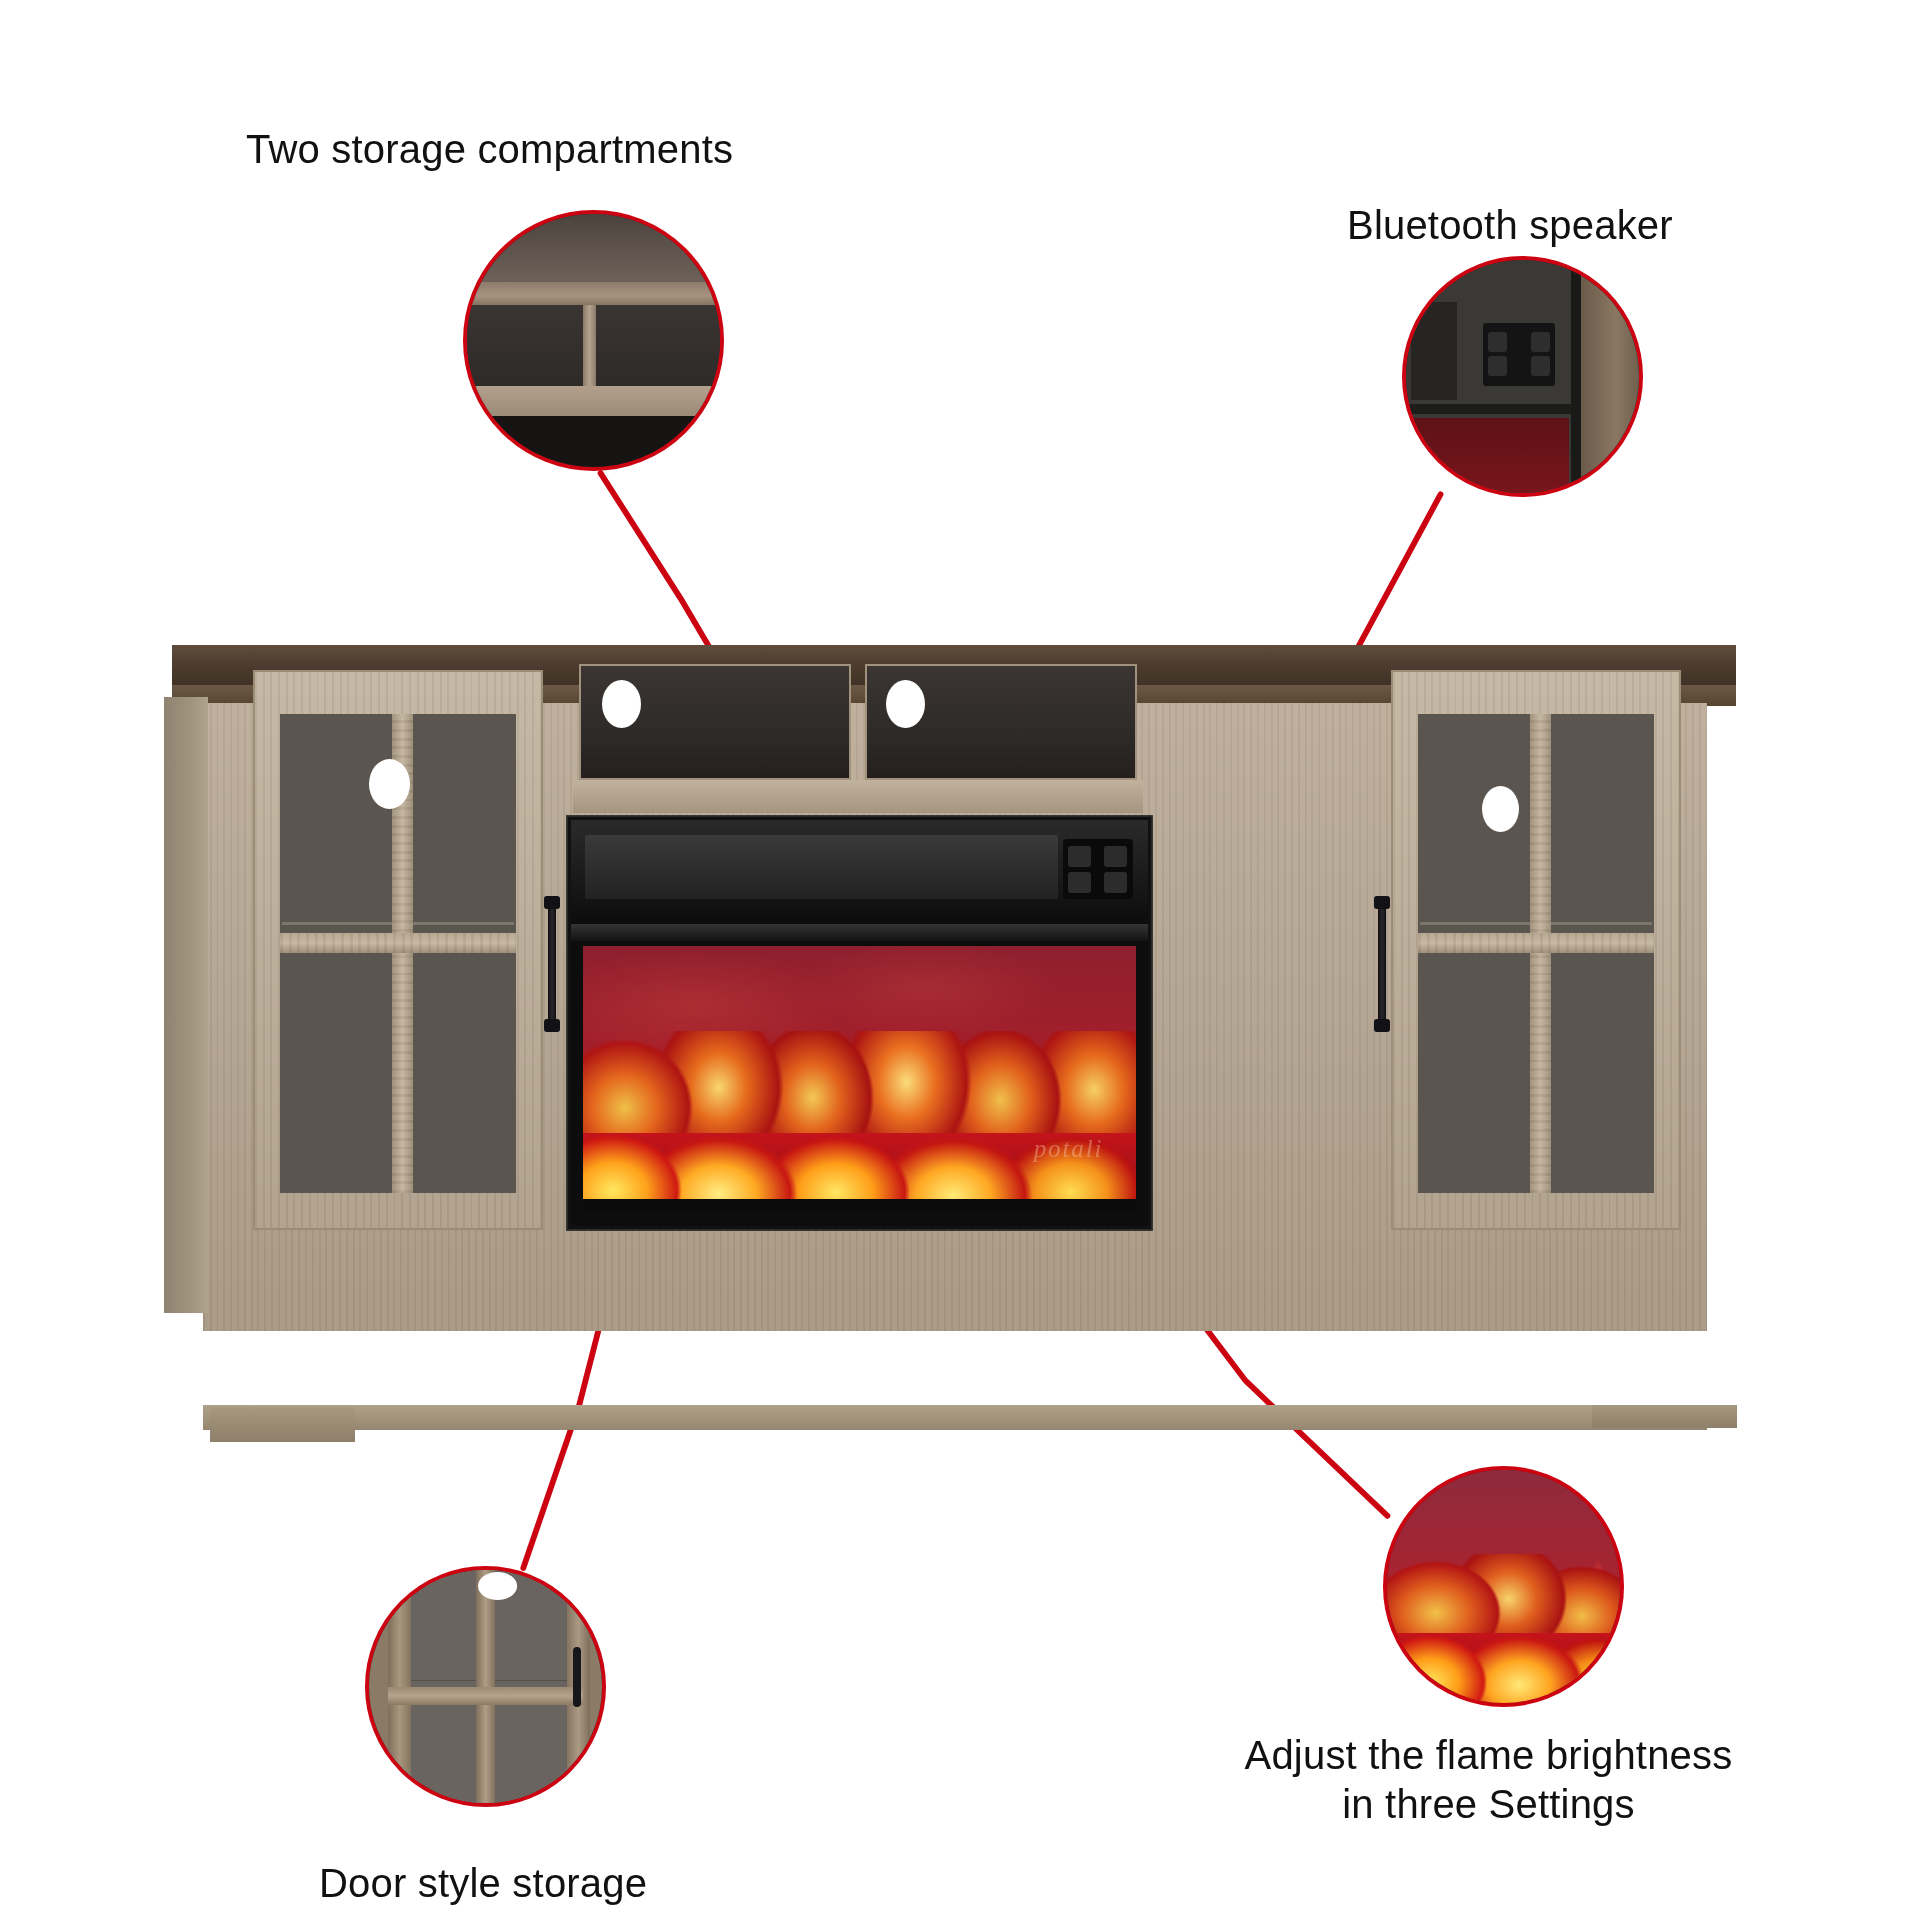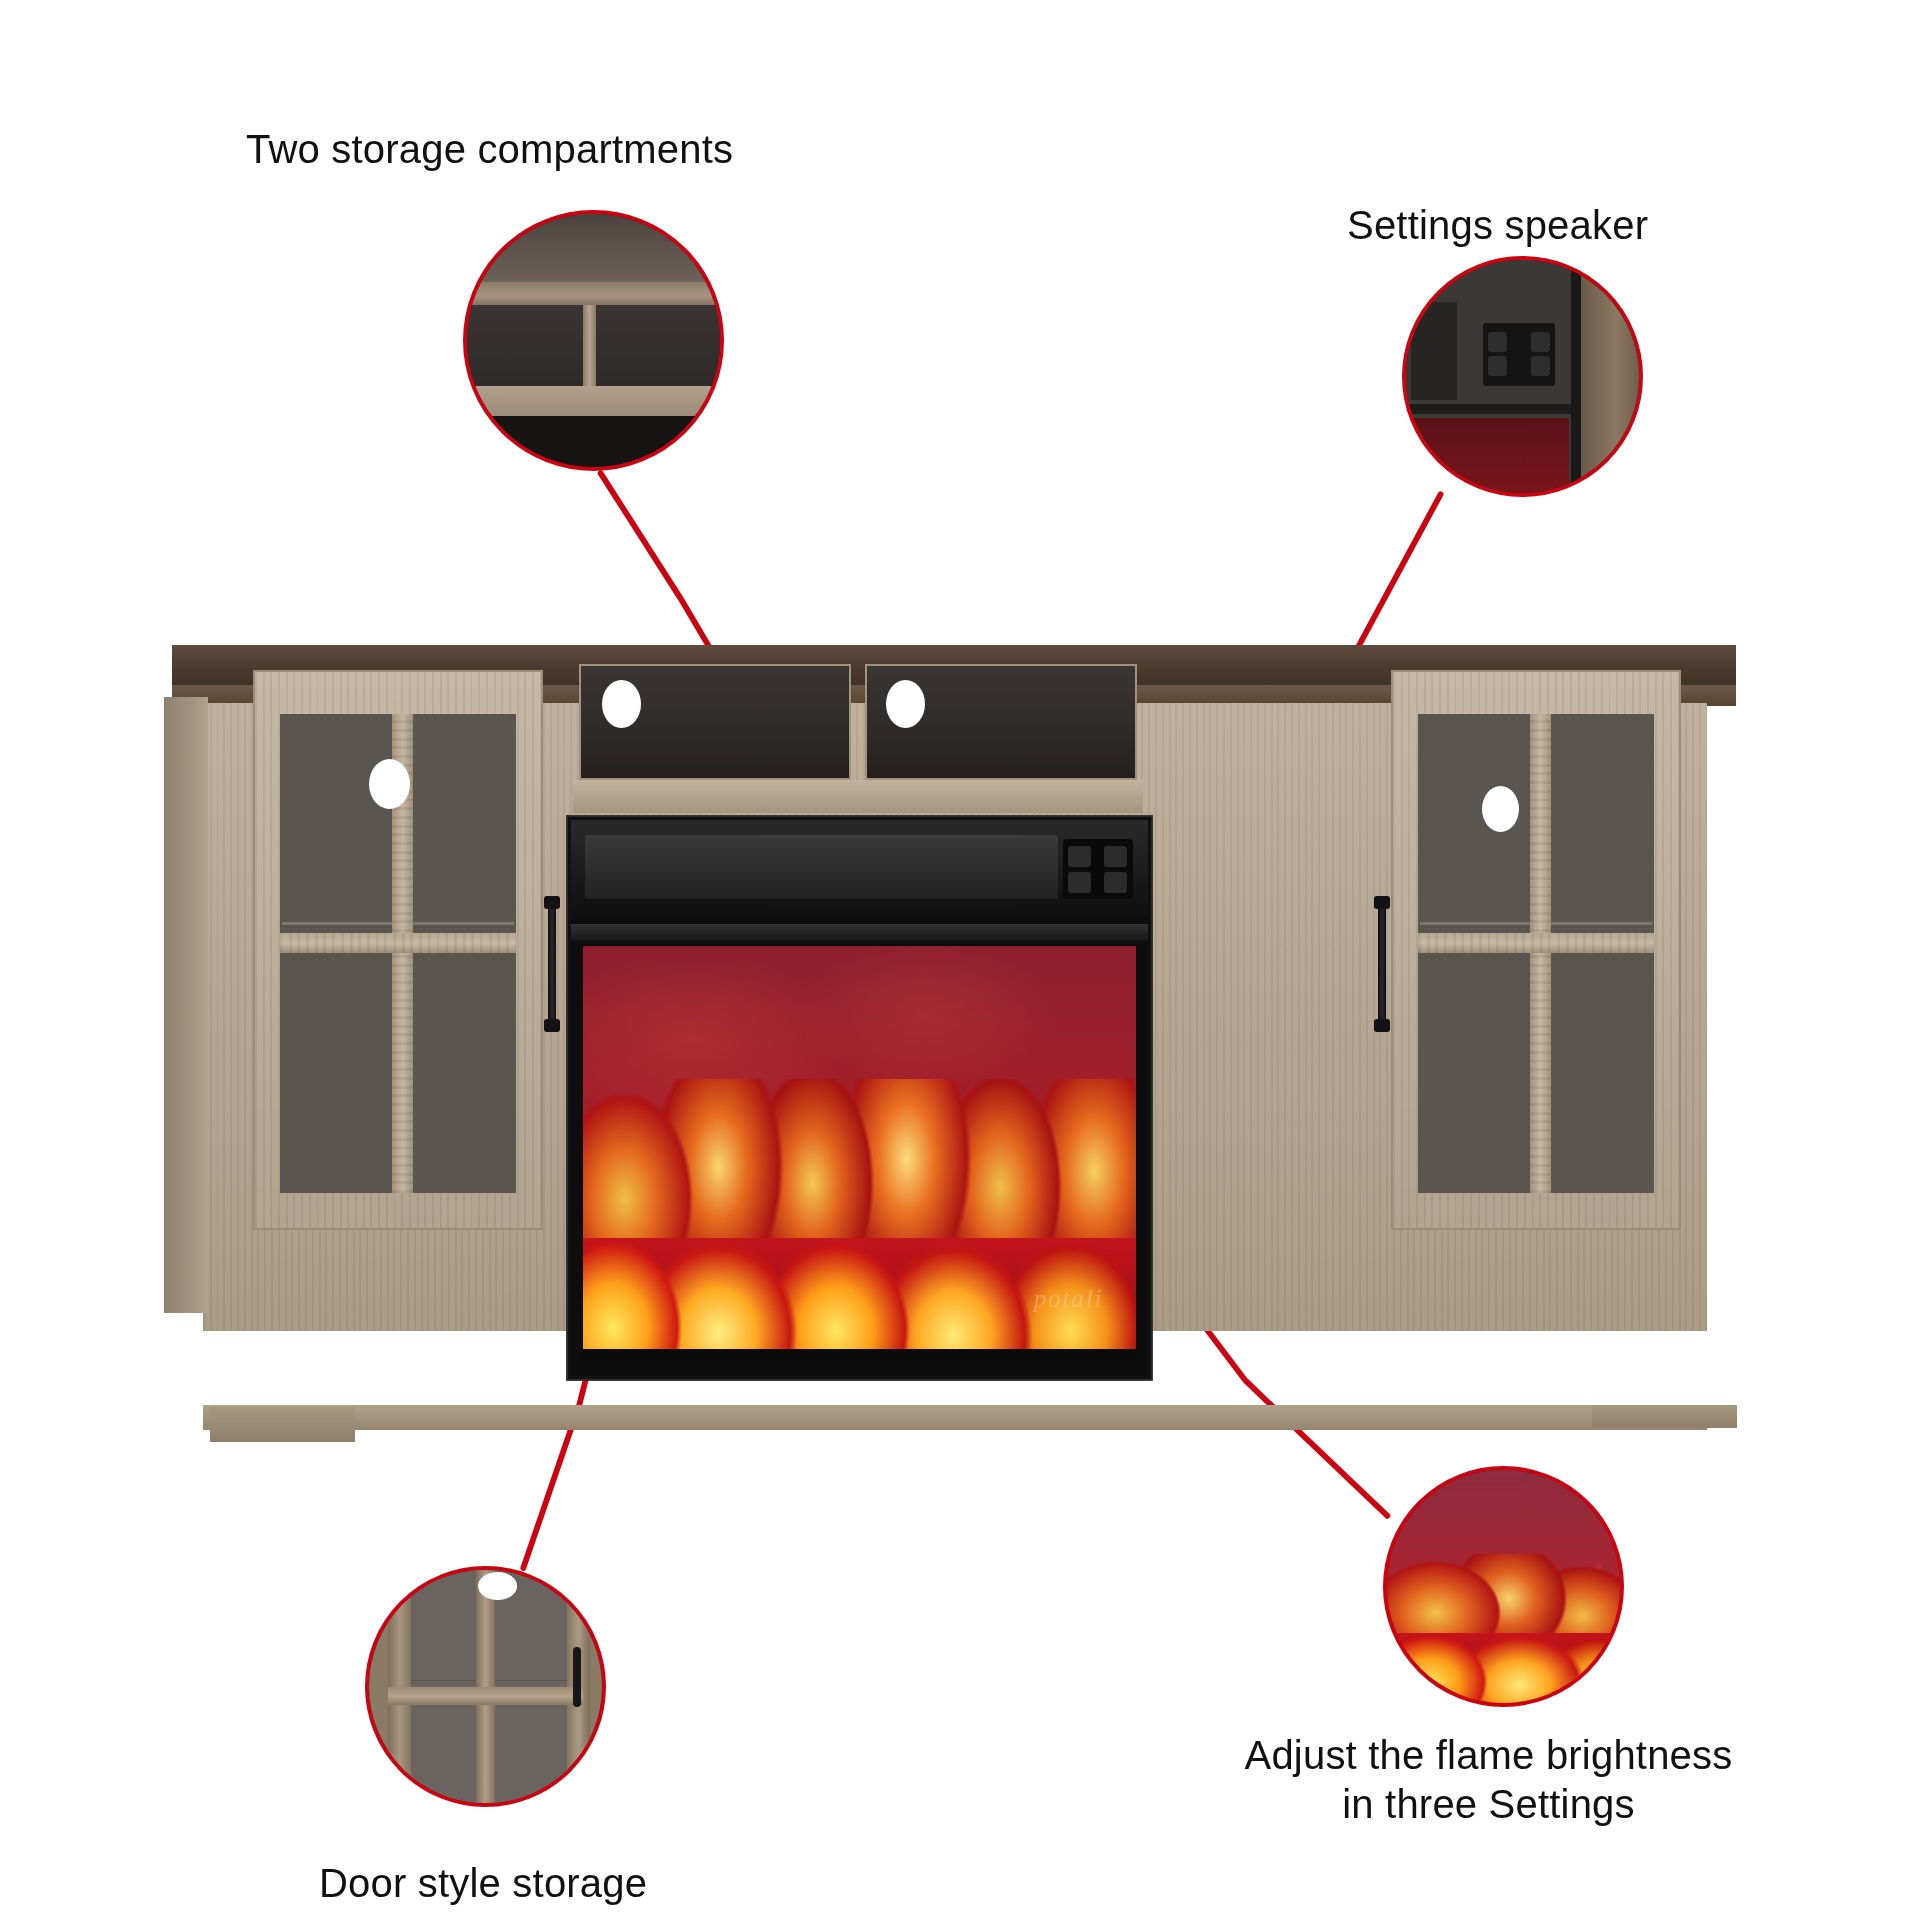--- a/index.html
+++ b/index.html
@@ -188,21 +188,21 @@
   #cubby-r{left:701px;width:272px;}
   .cubby-rail{position:absolute;left:409px;top:143px;width:570px;height:33px;
     background:linear-gradient(180deg,#c0b29c,#a4957f);}
   .cub-hl{position:absolute;background:#ffffff;border-radius:50%;
      width:39px;height:48px;top:13.5px;}
   #cubby-l .cub-hl{left:21px;}
   #cubby-r .cub-hl{left:19.3px;}
 
   
   #fireplace{
-    position:absolute;left:404px;top:180px;width:583px;height:562px;
+    position:absolute;left:404px;top:180px;width:583px;height:412px;
     background:#0d0d0d;border:3.9px solid #111;box-sizing:border-box;
     box-shadow:0 0 0 1.9px #2a2a28;
   }
   .fp-hood{position:absolute;left:0;top:0;width:100%;height:104px;
     background:linear-gradient(180deg,#2a2a2a 0%,#1a1a1a 55%,#0c0c0c 100%);}
   .fp-vent{position:absolute;left:13.5px;top:15.4px;width:82%;height:64px;
     background:linear-gradient(180deg,#3a3a3a,#222);border-radius:1.9px;}
   .fp-panel{position:absolute;right:15.4px;top:19.3px;width:70px;height:60px;
     background:#0a0a0a;border-radius:3.9px;}
   .fp-btn{position:absolute;width:23px;height:21px;background:#2c2c2c;border-radius:2.9px;}
@@ -366,21 +366,21 @@
       <div class="b4-bg"></div>
       <div class="b4-smoke"></div>
       <div class="b4-flick"></div>
       <div class="b4-logs"></div>
       <div class="b4-embers"></div>
     </div>
   </div>
 
   <div class="callout-label" id="lbl-storage">Two storage compartments</div>
 
-  <div class="callout-label" id="lbl-bt">Settings speaker</div>
+  <div class="callout-label" id="lbl-bt">Bluetooth speaker</div>
 
   <div class="callout-label" id="lbl-door">Door style storage</div>
 
   <div class="callout-label" id="lbl-flame">Adjust the flame brightness
 in three Settings</div>
 
 </div>
 
 
 </body></html>

